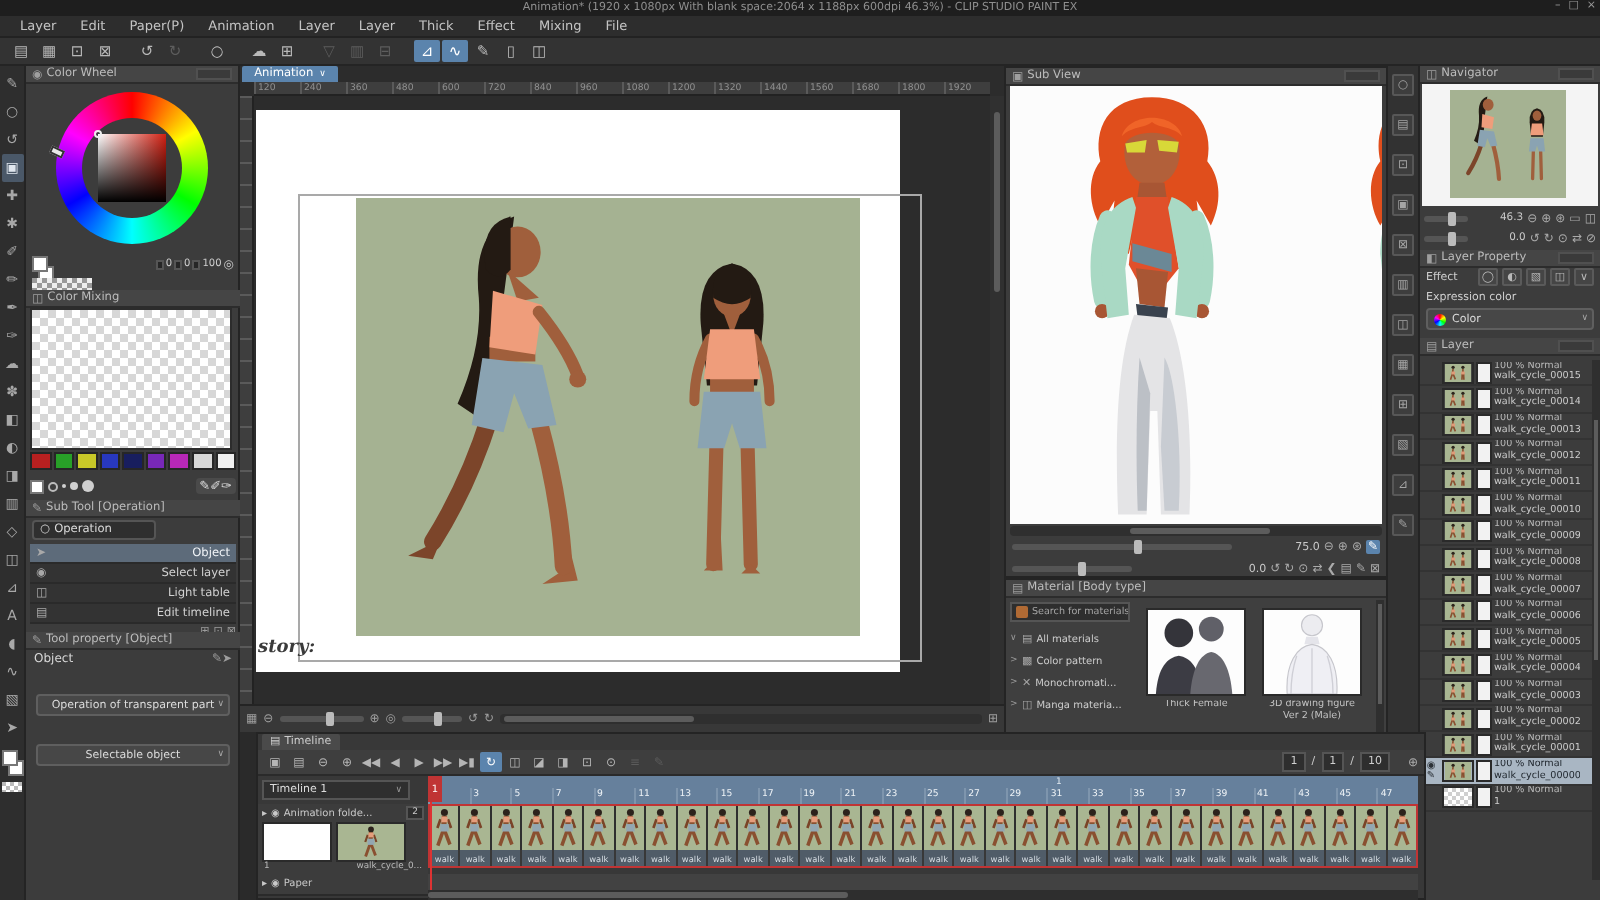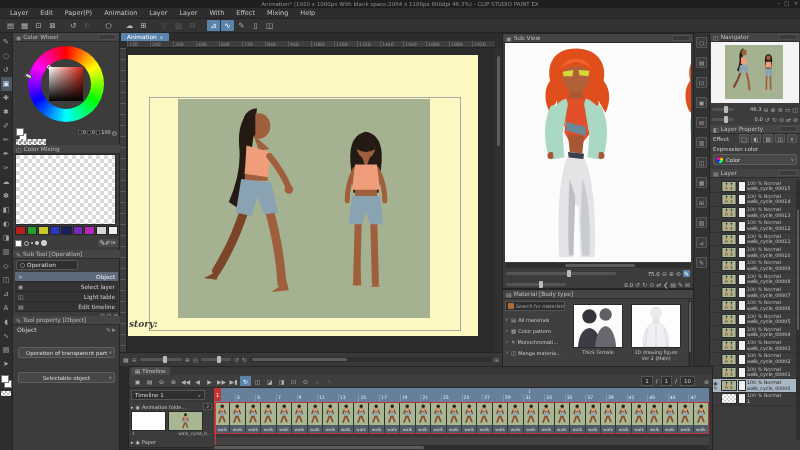--- a/index.html
+++ b/index.html
@@ -58,21 +58,21 @@
   .tp-ics{left:0;top:293px;width:103px;text-align:right;font-size:6px;color:#9d9d9d}
   .dd{background:#474747;border:1px solid #5f5f5f;border-radius:2px;font-size:5.5px;color:#dcdcdc;display:flex;align-items:center;justify-content:center;position:relative}
   .dd .car{position:absolute;right:2px;font-size:4.5px;color:#aaa}
   
   .canvas{left:120px;top:33px;width:382px;height:333px;background:#2c2c2c}
   .cv-tab{left:1px;top:0;width:48px;height:8px;background:#5b84ad;color:#fff;font-size:5.8px;display:flex;align-items:center;justify-content:center;gap:3px;border-radius:1px 1px 0 0}
   .hruler{left:7px;top:8px;width:368px;height:7px;background:#3e3e3e;border-bottom:1px solid #222;display:flex}
   .hr-cell{flex:1;font-size:4.6px;color:#909090;border-left:1px solid #5a5a5a;line-height:7px;padding-left:1px;overflow:hidden;white-space:nowrap}
   .vruler{left:0;top:15px;width:7px;height:304px;background:#3e3e3e;border-right:1px solid #222;background-image:repeating-linear-gradient(to bottom,#5a5a5a 0 1px,transparent 1px 11px)}
   .viewport{left:7px;top:15px;width:368px;height:304px;background:#2c2c2c;overflow:hidden}
-  .page{position:absolute;left:1px;top:7px;width:350px;height:281px;background:#fef9c3}
+  .page{position:absolute;left:1px;top:7px;width:322px;height:281px;background:#ffffff}
   .frameline{position:absolute;left:21px;top:42px;width:312px;height:234px;border:1px solid #a9a9a9}
   .art{position:absolute;left:50px;top:44px;width:252px;height:219px;background:#a5b292;overflow:hidden}
   .annot{position:absolute;left:1px;top:264px;font-family:"DejaVu Serif","Liberation Serif",serif;font-style:italic;font-weight:bold;font-size:9px;color:#3a3a3a}
   .statusbar{left:0;top:319px;width:382px;height:14px;background:#383838;border-top:1px solid #242424;display:flex;align-items:center;gap:3px;padding:0 3px;font-size:6px;color:#9f9f9f}
   .mslider{width:42px;height:3px;background:#555;border-radius:2px;position:relative}
   .mslider i{position:absolute;left:55%;top:-2px;width:4px;height:7px;background:#bbb;border-radius:1px}
   .hscroll{height:5px;background:#2f2f2f;border-radius:2px;position:relative}
   .hscroll i{position:absolute;top:1px;height:3px;background:#5c5c5c;border-radius:2px}
   .vscroll{left:375px;top:15px;width:7px;height:304px;background:#303030}
   .vscroll i{position:absolute;left:2px;top:8px;width:3px;height:90px;background:#5c5c5c;border-radius:2px}
@@ -179,24 +179,24 @@
 </div>
 
 <div class="r menubar">
 
 <span class="menu-item">Layer</span>
     <span class="menu-item">Edit</span>
     <span class="menu-item">Paper(P)</span>
     <span class="menu-item">Animation</span>
     <span class="menu-item">Layer</span>
     <span class="menu-item">Layer</span>
-    <span class="menu-item">With</span>
+    <span class="menu-item">Thick</span>
     <span class="menu-item">Effect</span>
     <span class="menu-item">Mixing</span>
-    <span class="menu-item">Help</span>
+    <span class="menu-item">File</span>
   </div>
 
 <div class="r cmdbar">
 
 <span class="tb">▤</span>
     <span class="tb">▦</span>
     <span class="tb">⊡</span>
     <span class="tb">⊠</span>
     <span class="tbsep"></span>
     <span class="tb">↺</span>

